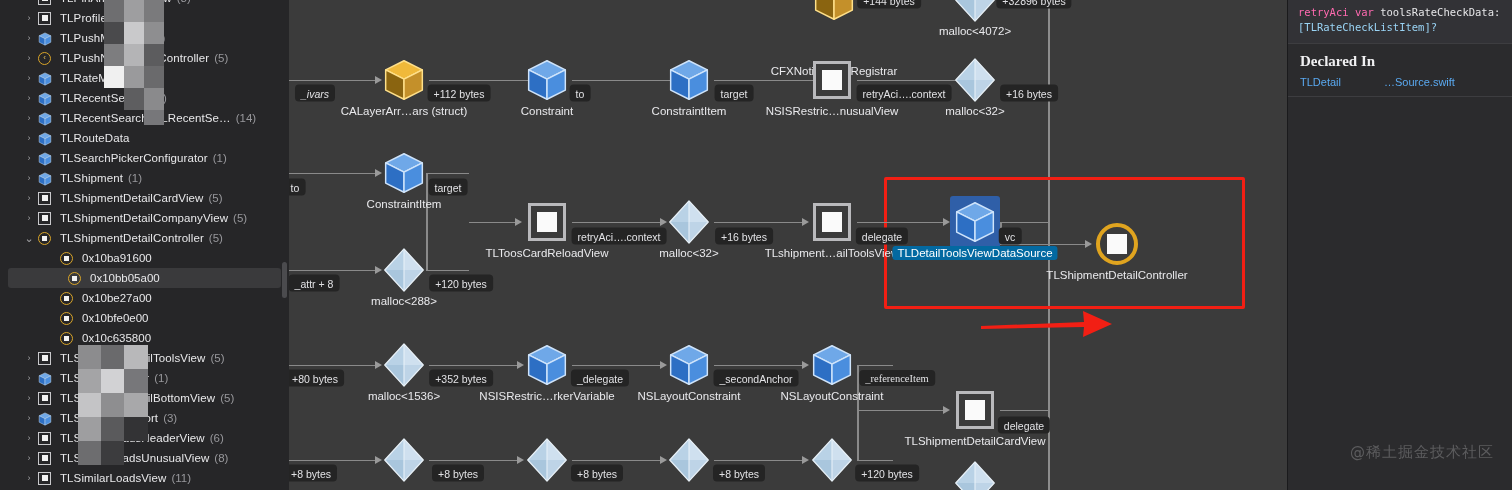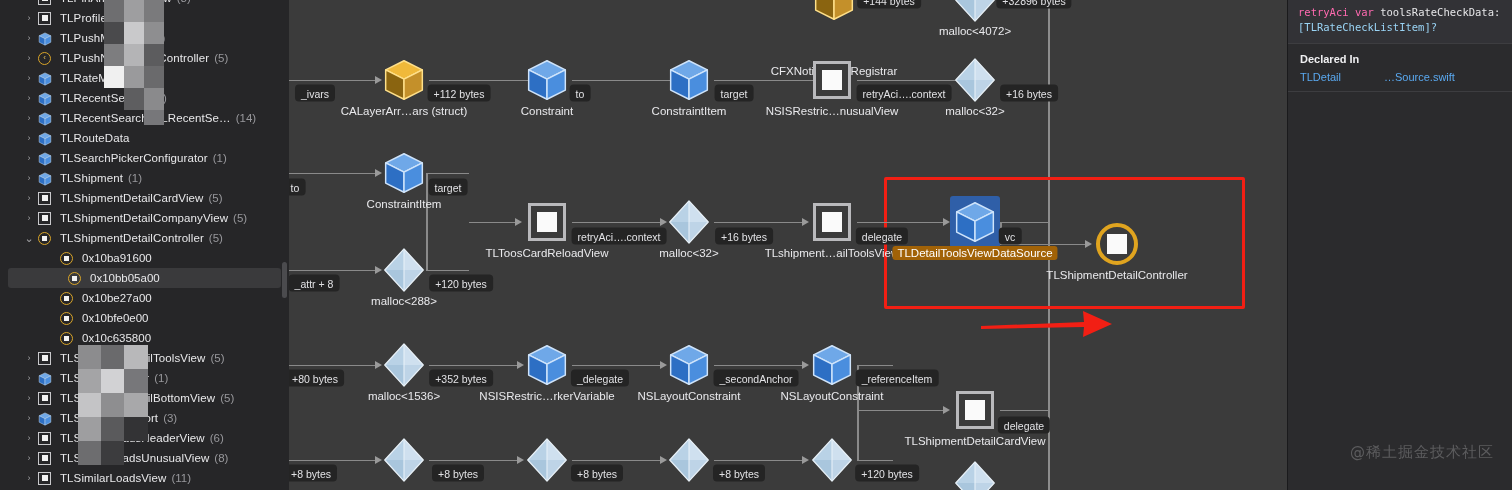--- a/index.html
+++ b/index.html
@@ -44,33 +44,33 @@
   .sqnode{width:38px;height:38px;border:3.5px solid #b9b9bc;box-sizing:border-box;background:#3b3b3b;
           display:flex;align-items:center;justify-content:center;}
   .sqnode i{display:block;width:20px;height:20px;background:#fafafa;}
   .circnode{width:42px;height:42px;border:4px solid #e0a41f;border-radius:50%;box-sizing:border-box;
             display:flex;align-items:center;justify-content:center;background:#3b3b3b;}
   .circnode i{display:block;width:20px;height:20px;background:#fafafa;}
   .nlabel{position:absolute;transform:translateX(-50%);font-size:11.5px;color:#e9e9ec;white-space:nowrap;}
   .elabel{position:absolute;transform:translate(-50%,-50%);font-size:10.5px;color:#e2e2e5;
           background:#242424;border-radius:4px;padding:2.5px 6px;white-space:nowrap;}
   .sel-hl{position:absolute;transform:translate(-50%,-50%);background:#2f5fa8;border-radius:3px;}
-  .sel-lbl{position:absolute;transform:translateX(-50%);background:#a16207;color:#fff;border-radius:3px;
+  .sel-lbl{position:absolute;transform:translateX(-50%);background:#0369a1;color:#fff;border-radius:3px;
            padding:1px 5px;font-size:11.5px;white-space:nowrap;}
   .redbox{position:absolute;border:3px solid #f21f14;border-radius:2px;box-sizing:border-box;}
   .redarrow{position:absolute;}
   .vdiv{position:absolute;width:1.5px;background:#8d8d8d;}
 
   
   .rpanel{position:relative;width:224px;flex:0 0 224px;height:490px;background:#2b2b2d;border-left:1px solid #1a1a1c;}
   .code{background:#323236;margin:0;padding:5px 10px 8px 10px;font-family:"DejaVu Sans Mono","Liberation Mono",monospace;
         font-size:10.5px;line-height:1.45;white-space:pre-wrap;word-break:break-word;}
   .kw{color:#ff6ab0;}.plain{color:#e6e6e8;}.typ{color:#9ad4f5;}
   .sect{border-top:1px solid #3d3d40;padding:9px 12px 8px 12px;}
-  .sect h4{margin:0 0 6px 0;font-size:11px;color:#f0f0f2;font-weight:bold;}
+  .sect h4{margin:0 0 6px 0;font-size:15px;color:#f0f0f2;font-weight:bold;font-family:Liberation Serif, serif;}
   .declrow{display:flex;font-size:11px;color:#5aa9f0;gap:0;}
   .declrow span:first-child{width:84px;}
   .sect-bot{border-top:1px solid #3d3d40;}
   .wm{position:absolute;right:18px;bottom:28px;font-size:15px;color:#5c5c5e;
       font-family:"DejaVu Sans",sans-serif;letter-spacing:1px;}
 </style>
 </head>
 <body>
 
 <div class="app">
@@ -624,41 +624,41 @@
         <div class="oct"><svg width="44" height="46" viewBox="0 0 48 50">
             <path d="M24 2 L45 25 L24 25 Z" fill="#cfe0ef"></path>
             <path d="M24 2 L3 25 L24 25 Z" fill="#b9d2e6"></path>
             <path d="M24 25 L45 25 L24 48 Z" fill="#bed4e7"></path>
             <path d="M24 25 L3 25 L24 48 Z" fill="#a9c6dd"></path>
             <path d="M24 2 L45 25 L24 48 L3 25 Z" fill="none" stroke="#e8f1f8" stroke-width="1.4" stroke-linejoin="round"></path>
             <path d="M24 2 L24 48" stroke="#e8f1f8" stroke-width="1.2"></path>
           </svg></div>
       </div>
       <div class="sel-lbl" style="left: 686px; top: 246px;">TLDetailToolsViewDataSource</div>
-      <div class="elabel" style="left: 26px; top: 93px;">_ivars</div>
+      <div class="elabel" style="left: 26px; top: 93px; font-style: italic;">_ivars</div>
       <div class="elabel" style="left: 170px; top: 93px;">+112 bytes</div>
       <div class="elabel" style="left: 291px; top: 93px;">to</div>
       <div class="elabel" style="left: 445px; top: 93px;">target</div>
       <div class="elabel" style="left: 615px; top: 93px;">retryAci….context</div>
       <div class="elabel" style="left: 740px; top: 93px;">+16 bytes</div>
       <div class="elabel" style="left: 600px; top: 0px;">+144 bytes</div>
       <div class="elabel" style="left: 745px; top: 0px;">+32896 bytes</div>
       <div class="elabel" style="left: 6px; top: 187px;">to</div>
       <div class="elabel" style="left: 159px; top: 187px;">target</div>
       <div class="elabel" style="left: 25px; top: 283px;">_attr + 8</div>
       <div class="elabel" style="left: 172px; top: 283px;">+120 bytes</div>
       <div class="elabel" style="left: 330px; top: 236px;">retryAci….context</div>
       <div class="elabel" style="left: 455px; top: 236px;">+16 bytes</div>
       <div class="elabel" style="left: 593px; top: 236px;">delegate</div>
       <div class="elabel" style="left: 721px; top: 236px;">vc</div>
       <div class="elabel" style="left: 26px; top: 378px;">+80 bytes</div>
       <div class="elabel" style="left: 172px; top: 378px;">+352 bytes</div>
       <div class="elabel" style="left: 311px; top: 378px;">_delegate</div>
       <div class="elabel" style="left: 467px; top: 378px;">_secondAnchor</div>
-      <div class="elabel" style="left: 608px; top: 378px;">_referenceItem</div>
+      <div class="elabel" style="left: 608px; top: 378px; font-family: Liberation Serif, serif;">_referenceItem</div>
       <div class="elabel" style="left: 735px; top: 425px;">delegate</div>
       <div class="elabel" style="left: 22px; top: 473px;">+8 bytes</div>
       <div class="elabel" style="left: 169px; top: 473px;">+8 bytes</div>
       <div class="elabel" style="left: 308px; top: 473px;">+8 bytes</div>
       <div class="elabel" style="left: 450px; top: 473px;">+8 bytes</div>
       <div class="elabel" style="left: 598px; top: 473px;">+120 bytes</div>
     </div>
 
   <div class="rpanel">
     <pre class="code"><span class="kw">retryAci</span> <span class="kw">var</span><span class="plain"> toolsRateCheckData:</span>

